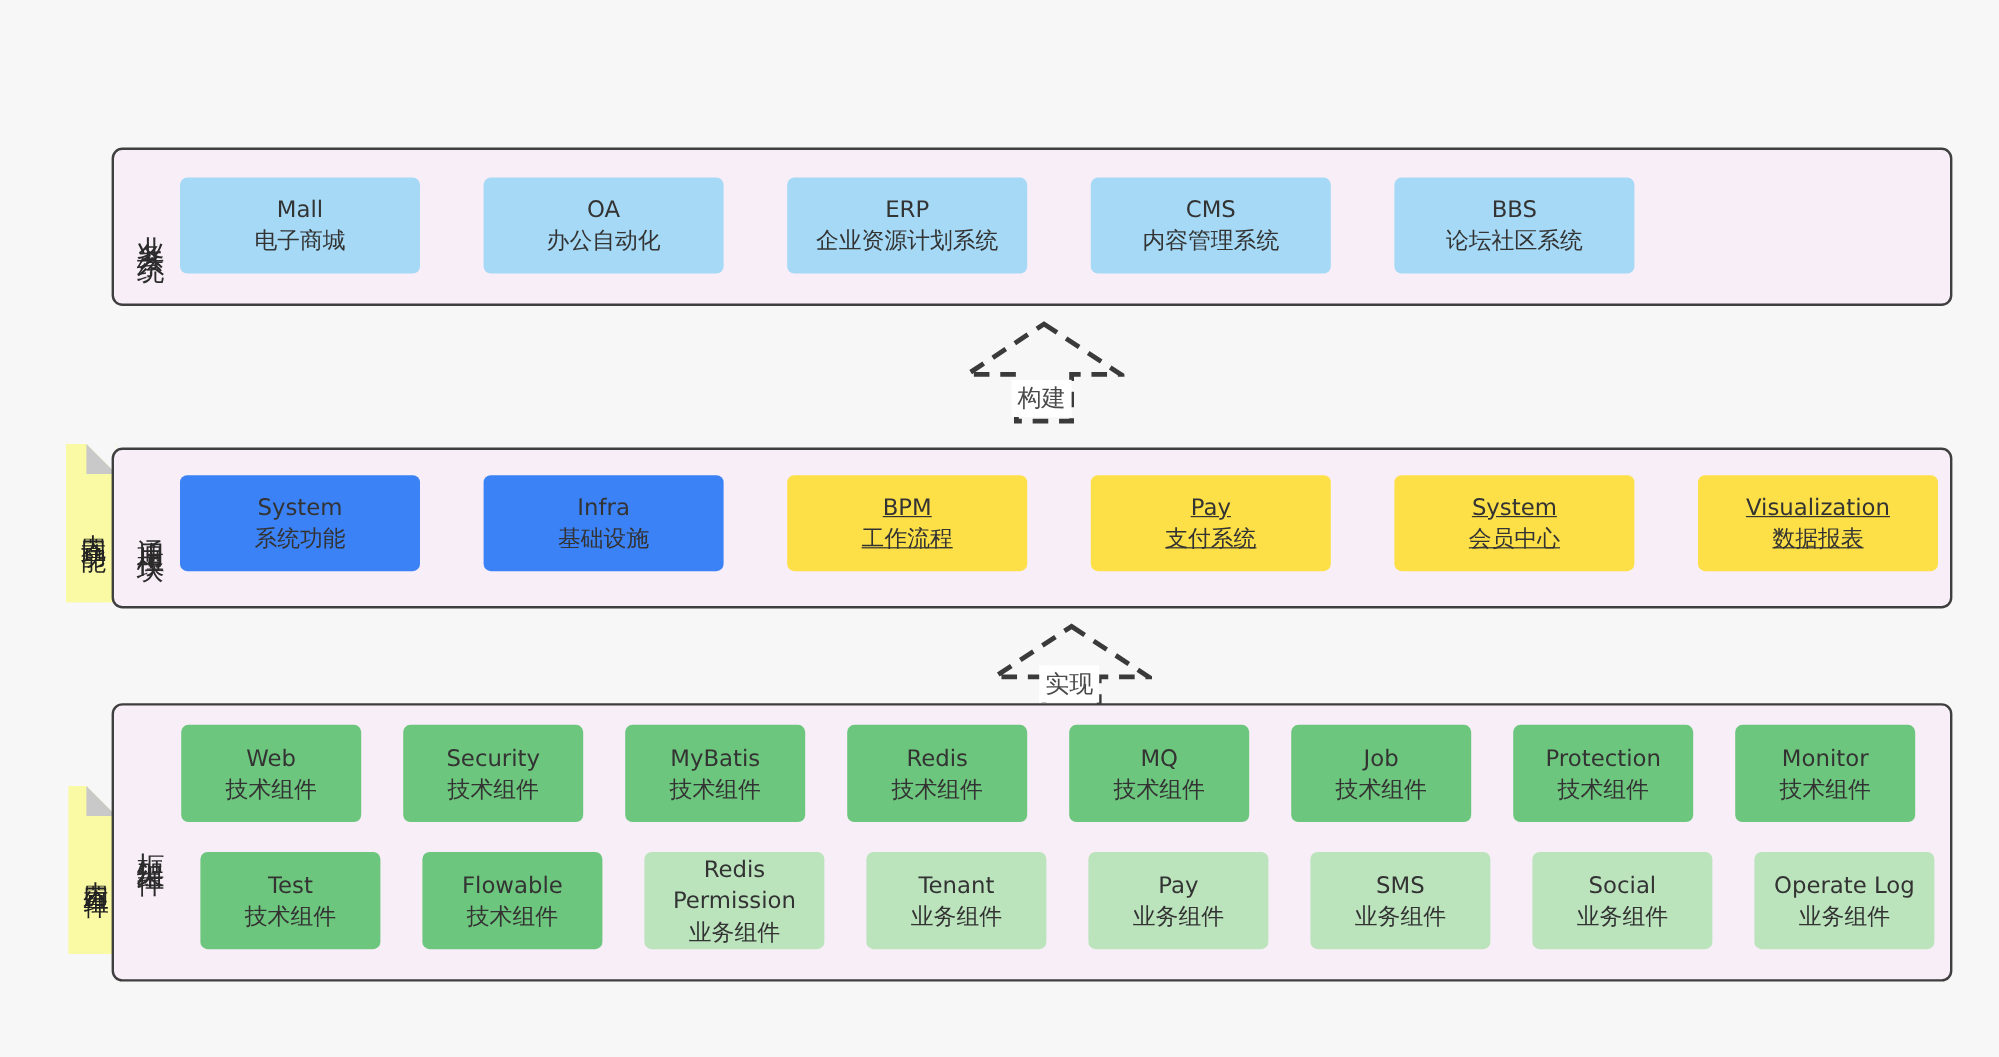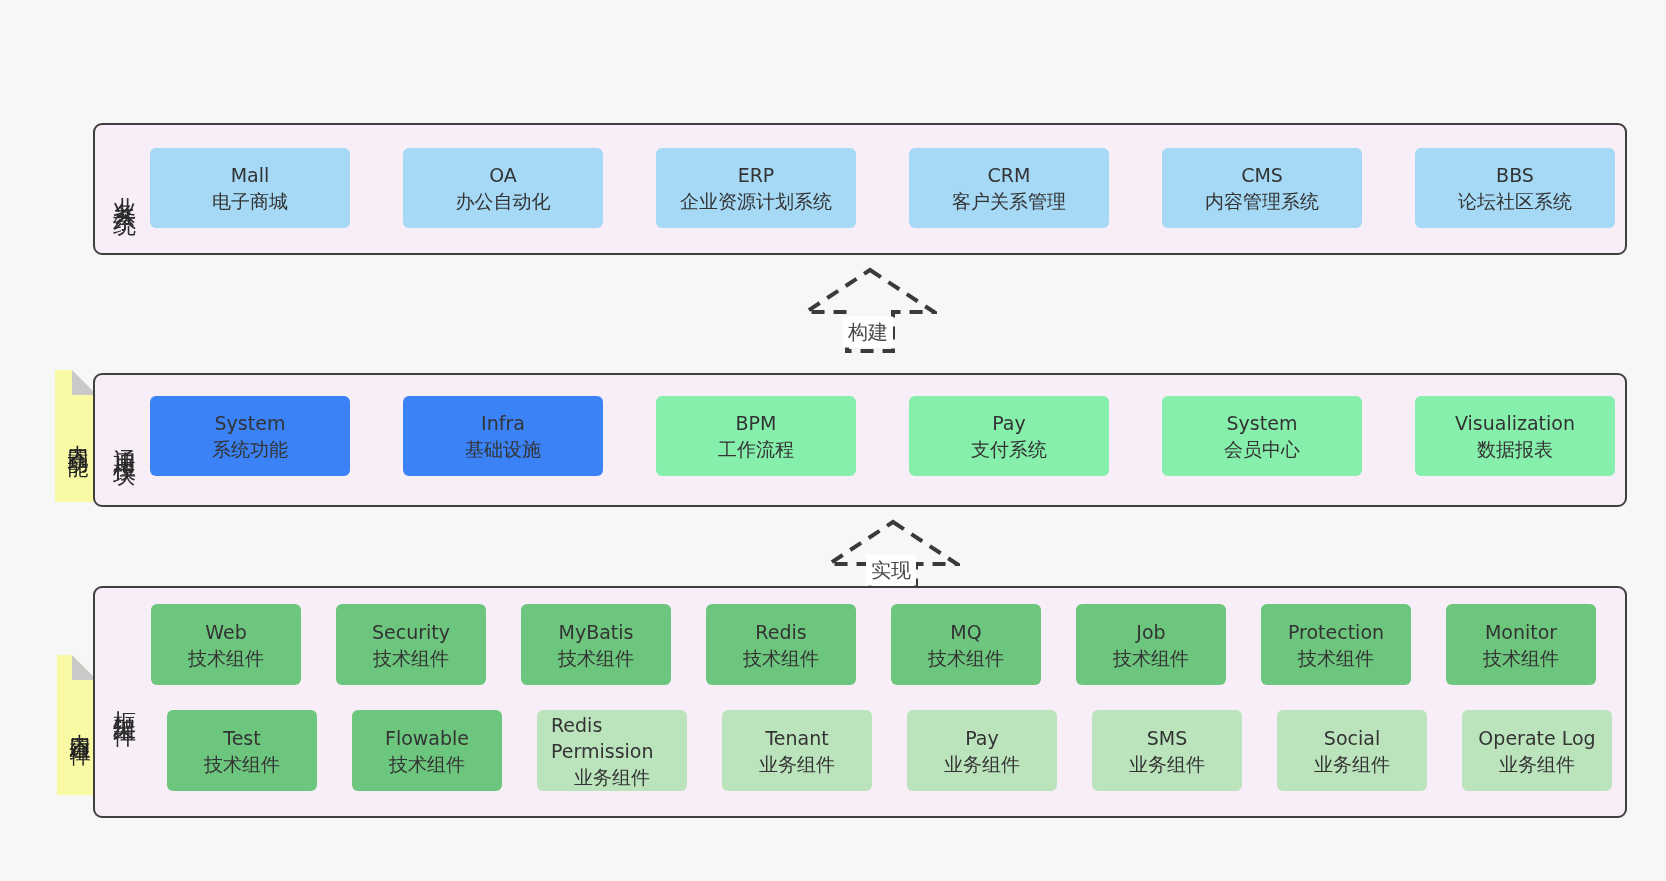--- a/index.html
+++ b/index.html
@@ -27,28 +27,28 @@
   .row{position:absolute;display:flex;}
   .row6{left:55px;gap:53px;}
   .row8{left:56px;gap:35px;}
   #row-business{top:23px;}
   #row-modules{top:21px;}
   #row-comp-1{top:16px;}
   #row-comp-2{top:122px;margin-left:16px;}
   .box{
     border-radius:6px;display:flex;flex-direction:column;
     align-items:center;justify-content:center;
-    color:#333;font-size:19px;line-height:26px;
+    text-align:center;color:#333;font-size:19px;line-height:26px;
     box-sizing:border-box;padding:2px 14px;
   }
   .row6 .box{width:200px;height:80px;}
   .row8 .box{width:150px;height:81px;}
   .box.blue{background:#a5d9f6;}
   .box.red{background:#3b82f6;}
-  .box.pink{background:#86efac;}
+  .box.pink{background:#fde047;text-decoration:underline;}
   .box.green{background:#6dc67d;}
   .box.lightgreen{background:#bbe4bd;}
   
   .arrow{position:absolute;width:134px;height:88px;z-index:1;}
   #arrow-build{left:803px;top:266px;}
   #arrow-implement{left:826px;top:518px;}
   .arrow svg{display:block;width:134px;height:88px;}
   .arrow-poly{
     fill:none;stroke:#3a3a3a;stroke-width:4;
     stroke-dasharray:13 9;stroke-linejoin:miter;
@@ -98,24 +98,20 @@
       </div>
       <div class="box blue">
         <div>OA</div>
         <div>办公自动化</div>
       </div>
       <div class="box blue">
         <div>ERP</div>
         <div>企业资源计划系统</div>
       </div>
       <div class="box blue">
-        <div>CRM</div>
-        <div>客户关系管理</div>
-      </div>
-      <div class="box blue">
         <div>CMS</div>
         <div>内容管理系统</div>
       </div>
       <div class="box blue">
         <div>BBS</div>
         <div>论坛社区系统</div>
       </div>
     </div>
 </section>
 

